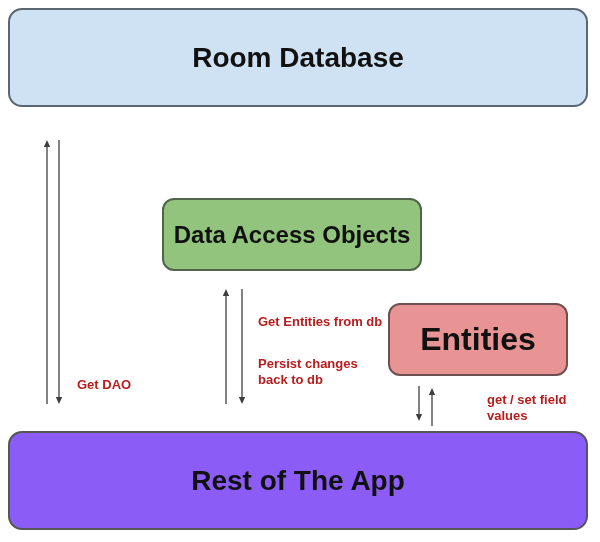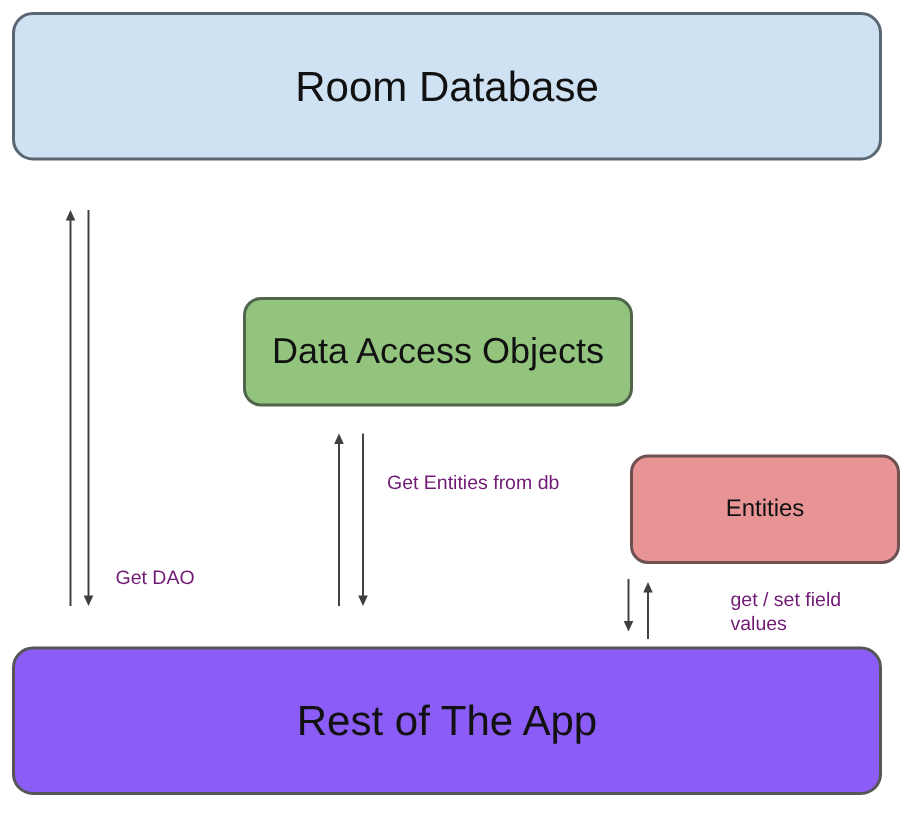--- a/index.html
+++ b/index.html
@@ -9,20 +9,21 @@
     width: 600px;
     height: 542px;
     overflow: hidden;
     font-family: "Liberation Sans", "DejaVu Sans", sans-serif;
   }
   #diagram {
     position: relative;
     width: 600px;
     height: 542px;
     background: #ffffff;
+    font-weight: bold;
   }
   #edge-layer {
     position: absolute;
     left: 0;
     top: 0;
     width: 600px;
     height: 542px;
   }
   .node {
     position: absolute;
@@ -36,32 +37,32 @@
   .node-label { white-space: nowrap; }
   .node-room {
     left: 8px; top: 8px; width: 580px; height: 99px;
     border-radius: 14px; font-size: 28px;
   }
   .node-dao {
     left: 140px; top: 198px; width: 260px; height: 73px;
     border-radius: 12px; font-size: 24px; margin-left: 22px;
   }
   .node-entities {
-    left: 420px; top: 303px; width: 180px; height: 73px;
-    border-radius: 12px; font-size: 16px;
+    left: 388px; top: 303px; width: 180px; height: 73px;
+    border-radius: 12px; font-size: 32px;
   }
   .node-rest {
     left: 8px; top: 431px; width: 580px; height: 99px;
     border-radius: 14px; font-size: 28px;
   }
   .edge-label {
     position: absolute;
     font-size: 13px;
     line-height: 16px;
-    color: #701a75;
+    color: #b91c1c;
     white-space: pre-line;
   }
   .lbl-get-dao    { left: 77px;  top: 377px; }
   .lbl-get-entities { left: 258px; top: 314px; }
   .lbl-persist    { left: 258px; top: 356px; }
   .lbl-get-set    { left: 443px; top: 392px; margin-left: 44px; }
 </style>
 </head>
 <body>
 
@@ -107,16 +108,18 @@
   </div>
 
   <div class="node node-rest" style="background: #8b5cf6; border-color: rgb(86, 86, 86);">
     <span class="node-label">Rest of The App</span>
   </div>
 
   <div class="edge-label lbl-get-dao">Get DAO</div>
 
   <div class="edge-label lbl-get-entities">Get Entities from db</div>
 
+  <div class="edge-label lbl-persist">Persist changes
+back to db</div>
 
   <div class="edge-label lbl-get-set">get / set field values</div>
 
 </div>
 
 </body></html>

